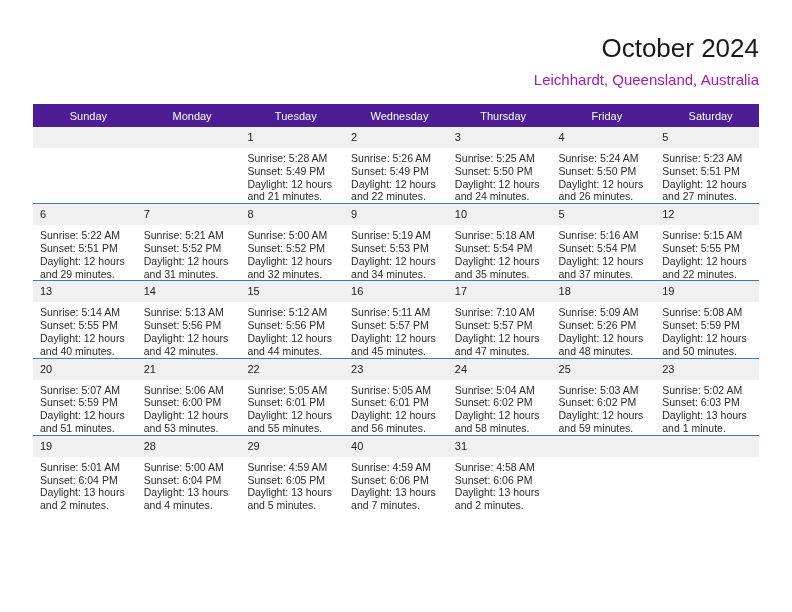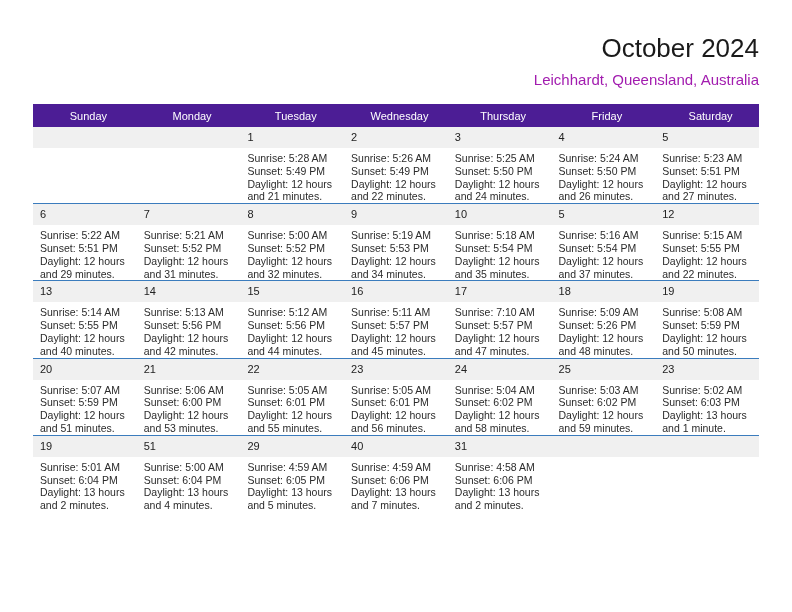--- a/index.html
+++ b/index.html
@@ -431,21 +431,21 @@
           <td>
             <span class="daynum">19</span>
             <div class="lines">
               <div>Sunrise: 5:01 AM</div>
               <div>Sunset: 6:04 PM</div>
               <div>Daylight: 13 hours</div>
               <div>and 2 minutes.</div>
             </div>
           </td>
           <td>
-            <span class="daynum">51</span>
+            <span class="daynum">28</span>
             <div class="lines">
               <div>Sunrise: 5:00 AM</div>
               <div>Sunset: 6:04 PM</div>
               <div>Daylight: 13 hours</div>
               <div>and 4 minutes.</div>
             </div>
           </td>
           <td>
             <span class="daynum">29</span>
             <div class="lines">

